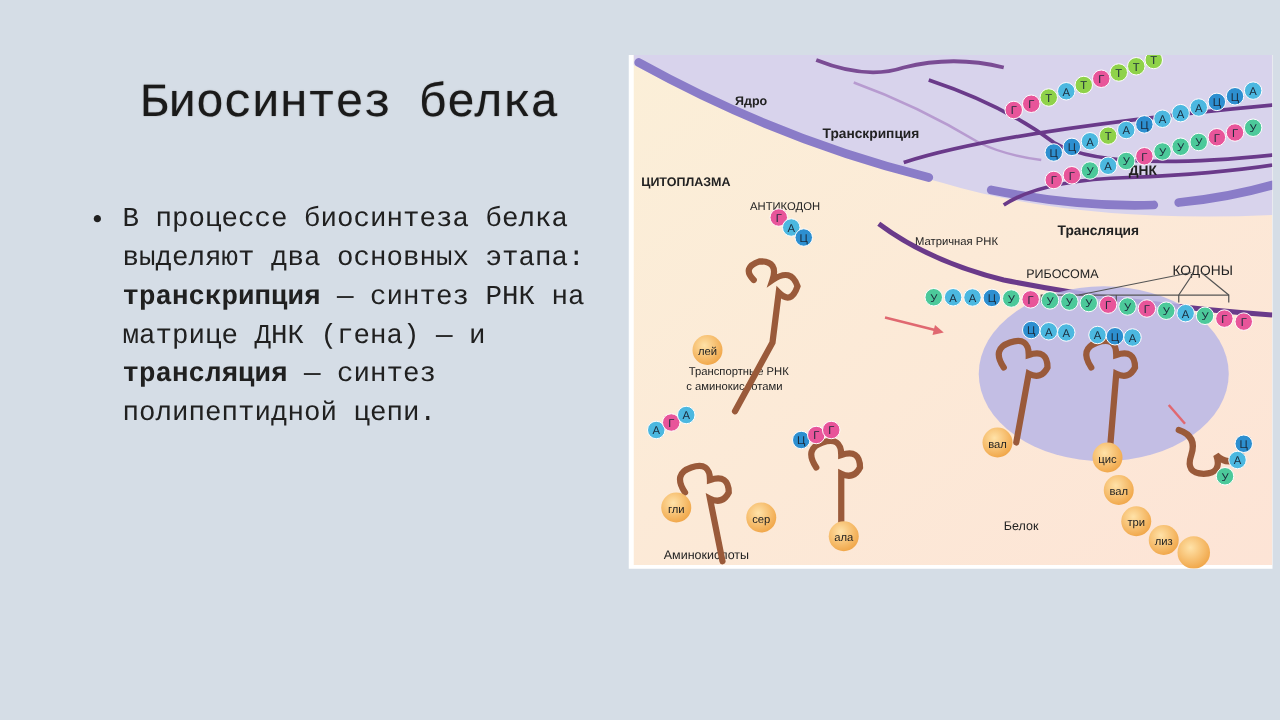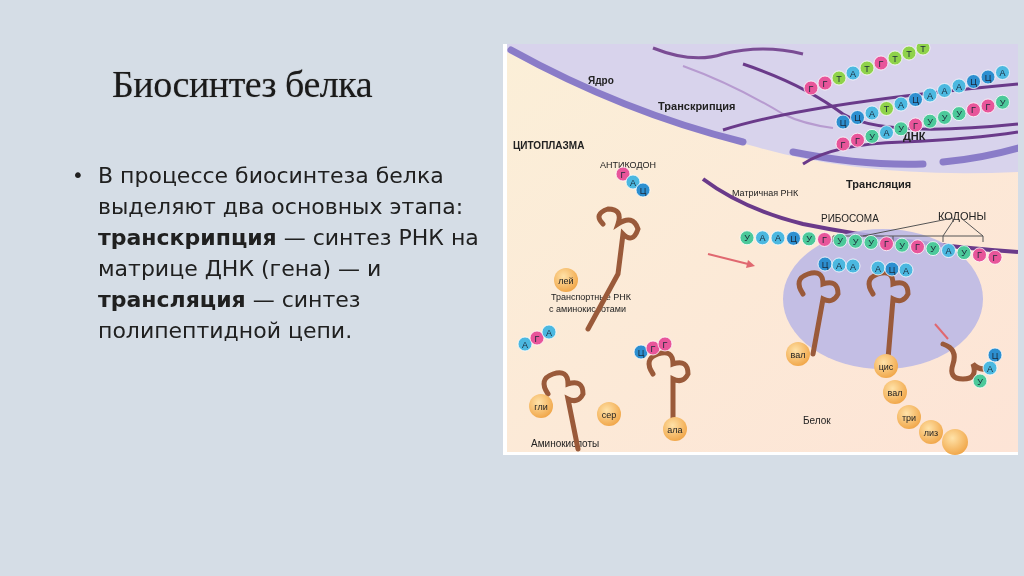--- a/index.html
+++ b/index.html
@@ -4,31 +4,31 @@
   <style>
     html, body { margin:0; padding:0; }
     body {
       width:1024px; height:576px; overflow:hidden;
       background:#d5dde6;
       font-family:"DejaVu Sans", sans-serif;
       position:relative;
     }
     .slide-title {
       position:absolute; left:112px; top:62px;
-      font-family:Liberation Serif, serif;
+      font-family:Liberation Mono, monospace;
       font-size:38px; color:#1a1a1a;
       letter-spacing:-0.5px;
       text-shadow: 0 0 1px #777;
     }
     .body-text {
       position:absolute; left:72px; top:160px; width:420px;
       font-size:22px; line-height:31px; color:#202020;
     }
     .bullet { position:absolute; left:0; top:0; font-size:20px; }
-    .para { margin-left:26px; }
+    .para { margin-left:26px;font-family:Liberation Mono, monospace; }
     .para b { font-weight:bold; }
     .figure {
       position:absolute; left:503px; top:44px; width:515px; height:411px;
       background:#fff; overflow:hidden;
     }
     .figure svg { display:block; }
     .lbl { font-family:"Liberation Sans", sans-serif; fill:#222; }
   </style>
 </head>
 <body>

